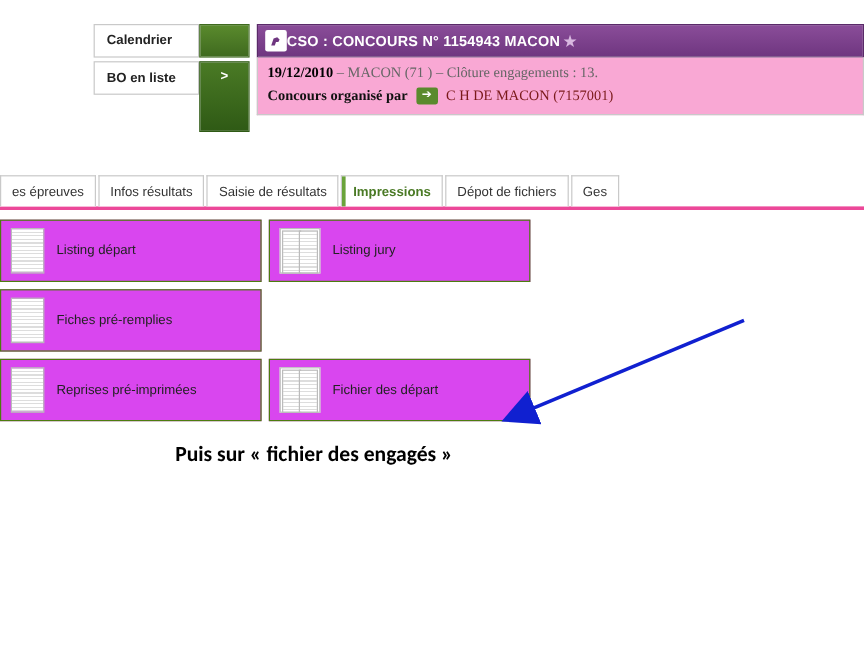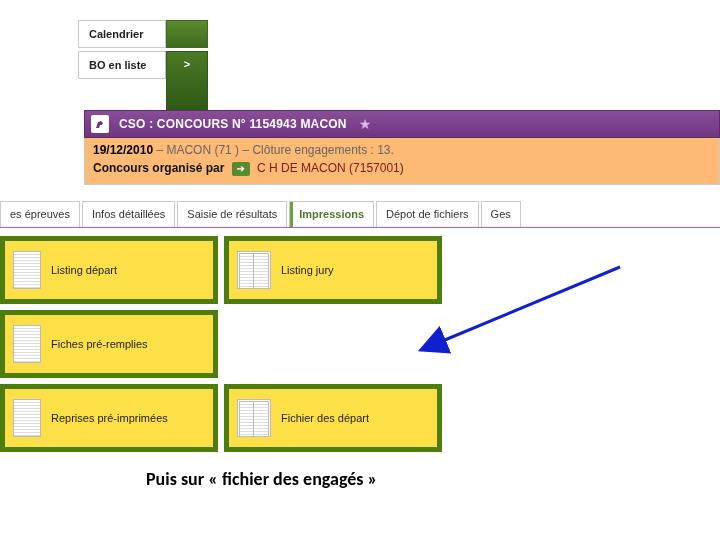--- a/index.html
+++ b/index.html
@@ -1,42 +1,42 @@
 <!DOCTYPE html>
 <html><head>
 <meta charset="utf-8">
 <style>
   * { box-sizing: border-box; margin: 0; padding: 0; }
   body { font-family: Verdana, Arial, sans-serif; font-size: 11px; width: 720px; height: 540px; background: #fff; overflow: hidden; position: relative; }
   .wrap { padding: 20px 0 0 78px; }
-  .top { display: flex; gap: 0; flex-direction: column; }
+  .top { display: flex; gap: 0; }
   .leftnav { display: flex; flex-direction: column; }
   .leftnav-row { display: flex; }
   .nav-btn { background: #fff; border: 1px solid #c9c9c9; padding: 6px 10px; font-size: 11px; font-weight: bold; color: #222; margin-bottom: 3px; width: 88px; height: 28px; display: flex; align-items: center; }
   .nav-green { background: linear-gradient(#5a8a2d,#3f6a1f); width: 42px; height: 28px; margin-bottom:3px; border:1px solid #3f6a1f; }
   .nav-green-big { background: linear-gradient(#4a7a25,#2f5a15); width: 42px; height: 59px; border:1px solid #2f5a15; display:flex; align-items:flex-start; justify-content:center; padding-top:6px; color:#fff; font-weight:bold; }
   .right-top { margin-left: 6px; flex: 1; }
-  .purple-bar { background: linear-gradient(#8a4d99,#6f3680); height: 28px; border:1px solid #5a2a69; display:flex; align-items:center; padding:0 6px; gap:10px; }
+  .purple-bar { background: linear-gradient(#8a4d99,#6f3680); height: 28px; border:1px solid #5a2a69; display:flex; align-items:center; padding:0 6px; gap:0; }
   .purple-icon { width:18px; height:18px; background:#fff; border-radius:2px; display:flex; align-items:center; justify-content:center; }
   .purple-title { color:#fff; font-weight:bold; font-size:12px; letter-spacing:0.2px; }
   .star { color:#d8b8e0; font-size:14px; margin-left:2px; }
-  .info-box { border:1px solid #c9c9c9; border-top:none; padding:5px 8px 8px 8px; background:#fdba74; }
+  .info-box { border:1px solid #c9c9c9; border-top:none; padding:5px 8px 8px 8px; background:#f9a8d4;font-family:Liberation Serif, serif; }
   .info-line1 { font-size:12px; color:#666; margin-bottom:4px; }
   .info-line1 b { color:#000; }
   .info-line2 { font-size:12px; }
   .info-line2 .lbl { font-weight:bold; color:#111; }
   .goto { display:inline-block; width:18px; height:14px; background:#5a8a2d; color:#fff; font-size:10px; border-radius:2px; text-align:center; line-height:14px; vertical-align:middle; margin:0 4px; }
   .org-link { color:#7a1a1a; font-size:12px; }
-  .tabs { display:flex; gap:2px; margin-top:16px; border-bottom:1px solid #ec4899; padding-left:0; margin-left:-78px; padding-left:0; }
+  .tabs { display:flex; gap:2px; margin-top:36px; border-bottom:3px solid #ec4899; padding-left:0; margin-left:-78px; padding-left:0; }
   .tab { border:1px solid #c9c9c9; border-bottom:none; background:#fff; padding:5px 9px; font-size:11px; color:#333; height:26px; display:flex; align-items:center; }
   .tab.active { color:#4a7a25; font-weight:bold; position:relative; }
   .tab.active::before { content:""; position:absolute; left:0; top:0; bottom:0; width:3px; background:#6aa33a; }
   .grid { margin-top:8px; margin-left:-78px; }
   .grid-row { display:flex; gap:6px; margin-bottom:6px; }
-  .cell { border:5px solid #4d7c0f; background:#fde047; height:68px; width:218px; display:flex; align-items:center; padding:4px 8px; gap:10px; }
+  .cell { border:1px solid #4d7c0f; background:#d946ef; height:52px; width:218px; display:flex; align-items:center; padding:4px 8px; gap:10px; }
   .doc-icon { width:28px; height:38px; border:1px solid #bbb; background:repeating-linear-gradient(#fff,#fff 2px,#ddd 2px,#ddd 3px); flex-shrink:0; }
   .doc-icon.two { width:34px; background:#fff; position:relative; }
   .doc-icon.two::before, .doc-icon.two::after { content:""; position:absolute; width:14px; height:34px; border:1px solid #bbb; background:repeating-linear-gradient(#fff,#fff 2px,#ddd 2px,#ddd 3px); top:1px; }
   .doc-icon.two::before { left:1px; }
   .doc-icon.two::after { right:1px; }
   .cell-label { font-size:11px; color:#222; }
   .caption { margin-top:16px; margin-left:68px; font-family: Calibri, Arial, sans-serif; font-size:18px; font-weight:bold; color:#000; }
   .arrow { position:absolute; left:410px; top:262px; width:220px; height:100px; pointer-events:none; }
 </style>
 </head>
@@ -74,21 +74,21 @@
           <span class="lbl">Concours organisé par</span>
           <span class="goto">➔</span>
           <span class="org-link">C H DE MACON (7157001)</span>
         </div>
       </div>
     </div>
   </div>
 
   <div class="tabs">
     <div class="tab">es épreuves</div>
-    <div class="tab">Infos détaillées</div>
+    <div class="tab">Infos résultats</div>
     <div class="tab">Saisie de résultats</div>
     <div class="tab active">Impressions</div>
     <div class="tab">Dépot de fichiers</div>
     <div class="tab">Ges</div>
   </div>
 
   <div class="grid">
     <div class="grid-row">
       <div class="cell">
         <div class="doc-icon"></div>

